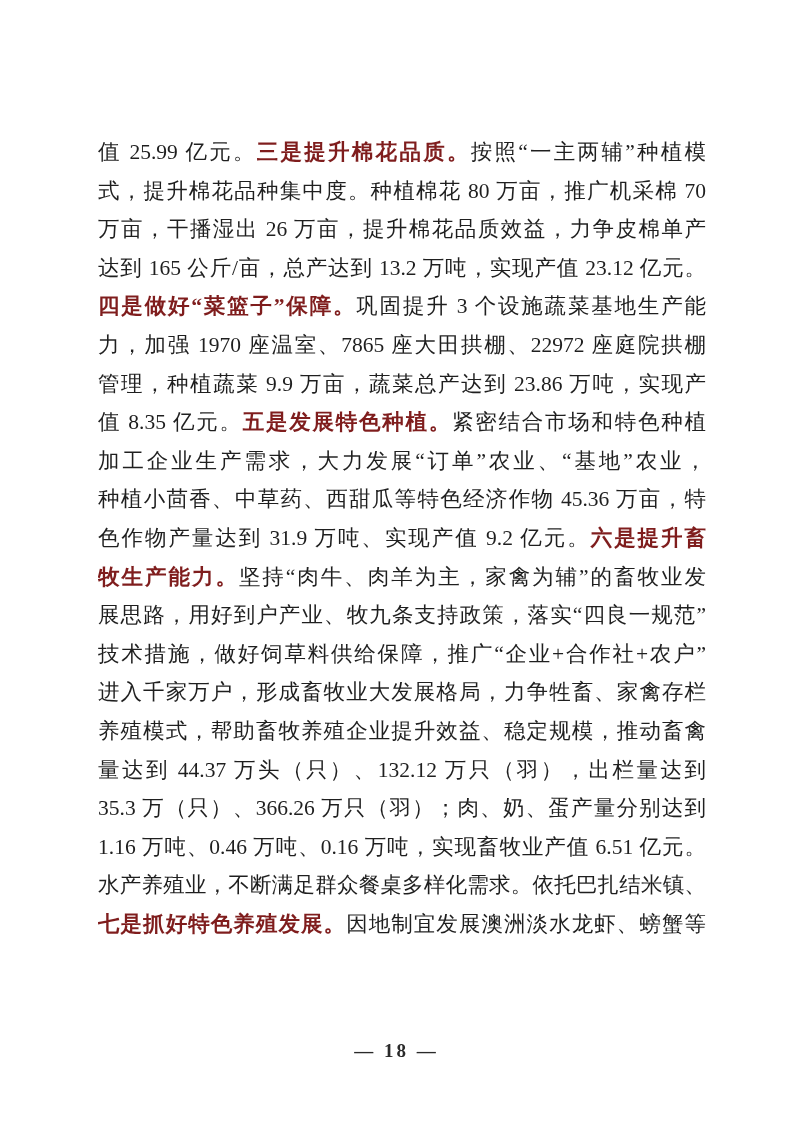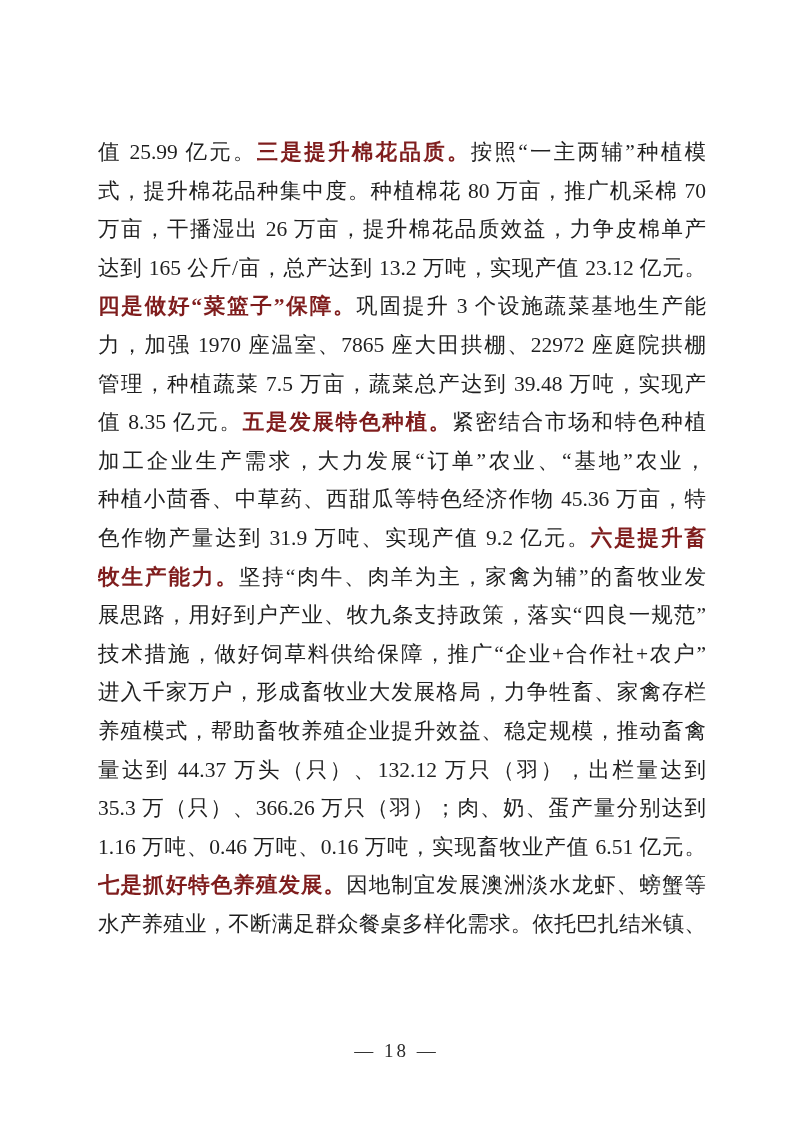--- a/index.html
+++ b/index.html
@@ -35,43 +35,44 @@
   .run.bold { font-weight: 700; color: #7f1d1d; }
   .footer {
     position: absolute;
     left: 0;
     right: 0;
     top: 1040px;
     text-align: center;
     font-size: 19px;
     letter-spacing: 3px;
     color: #2a2a2a;
+    font-weight: bold;
   }
 </style>
 </head>
 <body>
 
 <div class="page">
   <div class="content">
       <div class="line"><span class="run">值 25.99 亿元。</span><span class="run bold">三是提升棉花品质。</span><span class="run">按照“一主两辅”种植模</span></div>
       <div class="line"><span class="run">式，提升棉花品种集中度。种植棉花 80 万亩，推广机采棉 70</span></div>
       <div class="line"><span class="run">万亩，干播湿出 26 万亩，提升棉花品质效益，力争皮棉单产</span></div>
       <div class="line"><span class="run">达到 165 公斤/亩，总产达到 13.2 万吨，实现产值 23.12 亿元。</span></div>
       <div class="line"><span class="run bold">四是做好“菜篮子”保障。</span><span class="run">巩固提升 3 个设施蔬菜基地生产能</span></div>
       <div class="line"><span class="run">力，加强 1970 座温室、7865 座大田拱棚、22972 座庭院拱棚</span></div>
-      <div class="line"><span class="run">管理，种植蔬菜 7.5 万亩，蔬菜总产达到 39.48 万吨，实现产</span></div>
+      <div class="line"><span class="run">管理，种植蔬菜 9.9 万亩，蔬菜总产达到 23.86 万吨，实现产</span></div>
       <div class="line"><span class="run">值 8.35 亿元。</span><span class="run bold">五是发展特色种植。</span><span class="run">紧密结合市场和特色种植</span></div>
       <div class="line"><span class="run">加工企业生产需求，大力发展“订单”农业、“基地”农业，</span></div>
       <div class="line"><span class="run">种植小茴香、中草药、西甜瓜等特色经济作物 45.36 万亩，特</span></div>
       <div class="line"><span class="run">色作物产量达到 31.9 万吨、实现产值 9.2 亿元。</span><span class="run bold">六是提升畜</span></div>
       <div class="line"><span class="run bold">牧生产能力。</span><span class="run">坚持“肉牛、肉羊为主，家禽为辅”的畜牧业发</span></div>
       <div class="line"><span class="run">展思路，用好到户产业、牧九条支持政策，落实“四良一规范”</span></div>
       <div class="line"><span class="run">技术措施，做好饲草料供给保障，推广“企业+合作社+农户”</span></div>
       <div class="line"><span class="run">进入千家万户，形成畜牧业大发展格局，力争牲畜、家禽存栏</span></div>
       <div class="line"><span class="run">养殖模式，帮助畜牧养殖企业提升效益、稳定规模，推动畜禽</span></div>
       <div class="line"><span class="run">量达到 44.37 万头（只）、132.12 万只（羽），出栏量达到</span></div>
       <div class="line"><span class="run">35.3 万（只）、366.26 万只（羽）；肉、奶、蛋产量分别达到</span></div>
       <div class="line"><span class="run">1.16 万吨、0.46 万吨、0.16 万吨，实现畜牧业产值 6.51 亿元。</span></div>
+      <div class="line"><span class="run">水产养殖业，不断满足群众餐桌多样化需求。依托巴扎结米镇、</span></div>
       <div class="line"><span class="run bold">七是抓好特色养殖发展。</span><span class="run">因地制宜发展澳洲淡水龙虾、螃蟹等</span></div>
-      <div class="line"><span class="run">水产养殖业，不断满足群众餐桌多样化需求。依托巴扎结米镇、</span></div>
     </div>
   <div class="footer">— 18 —</div>
 </div>
 
 </body></html>

